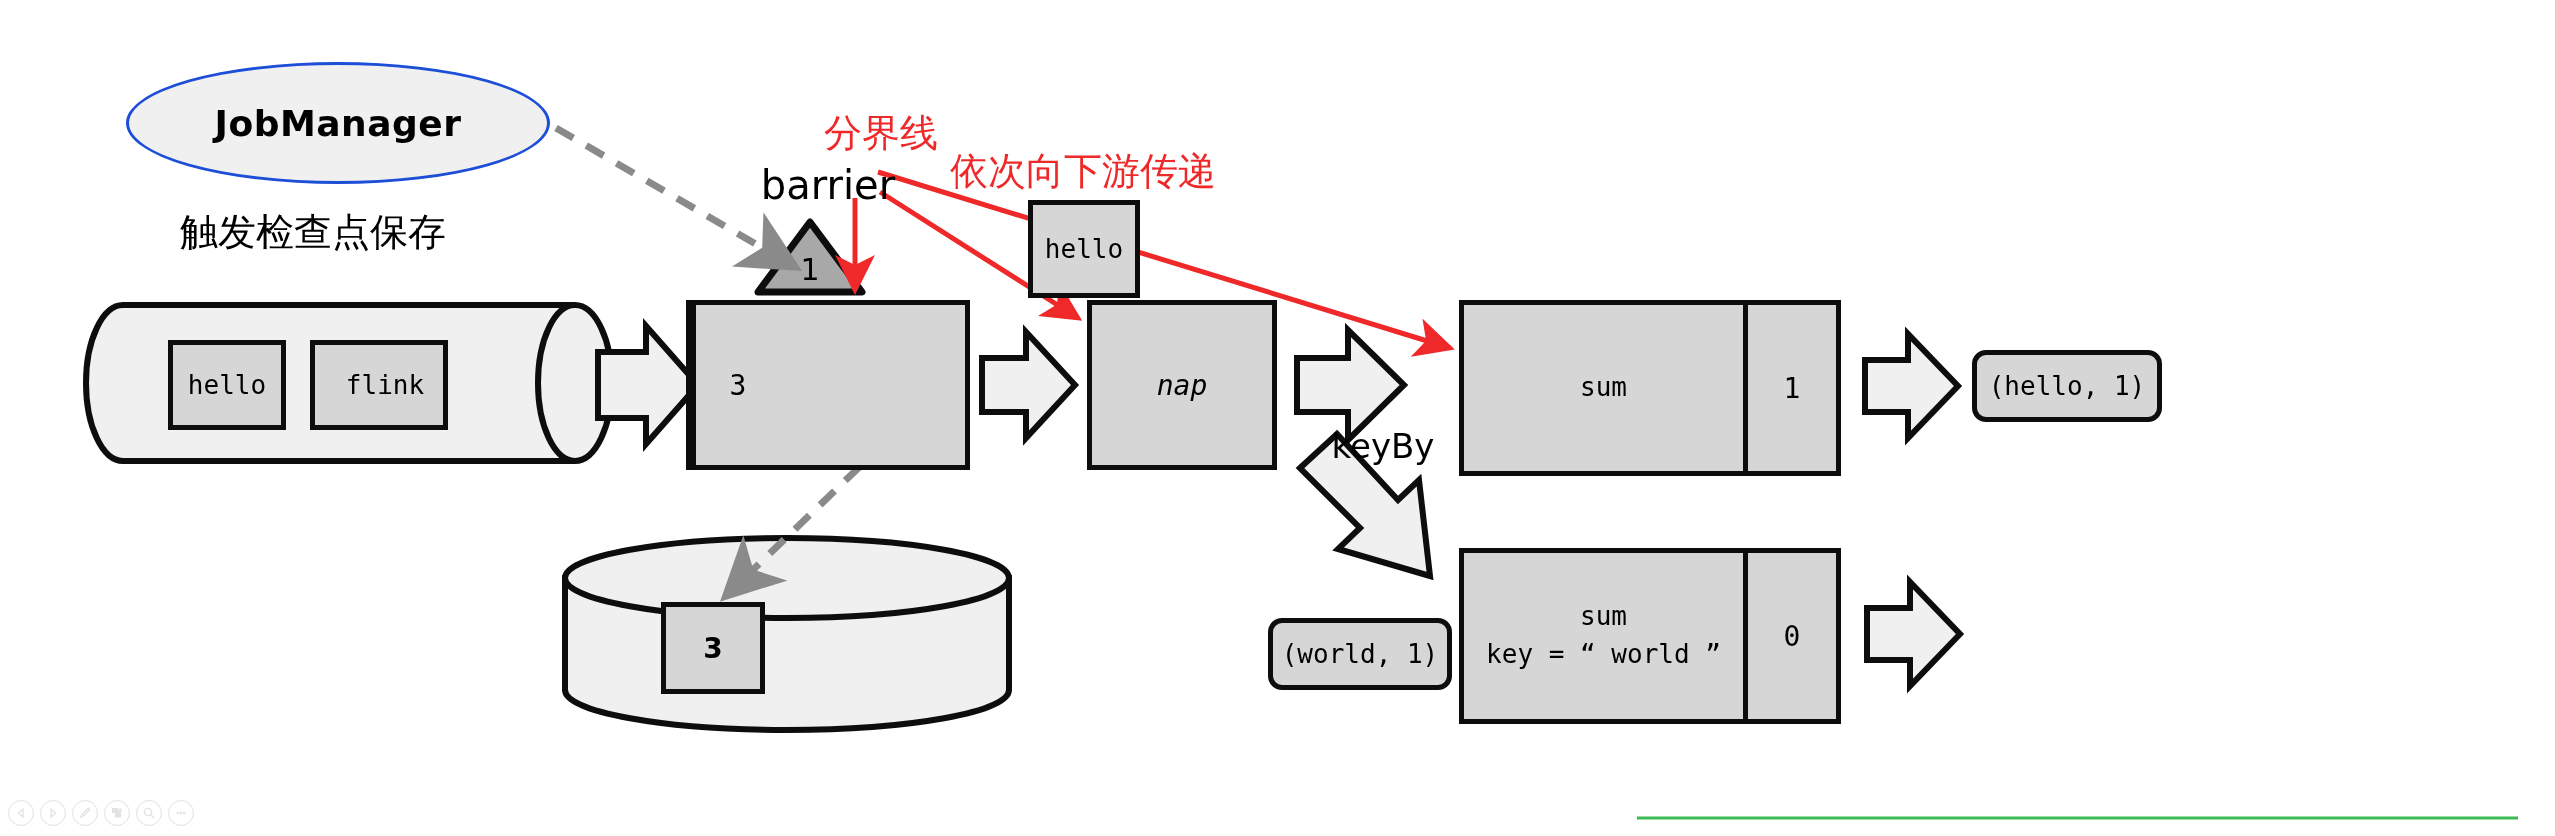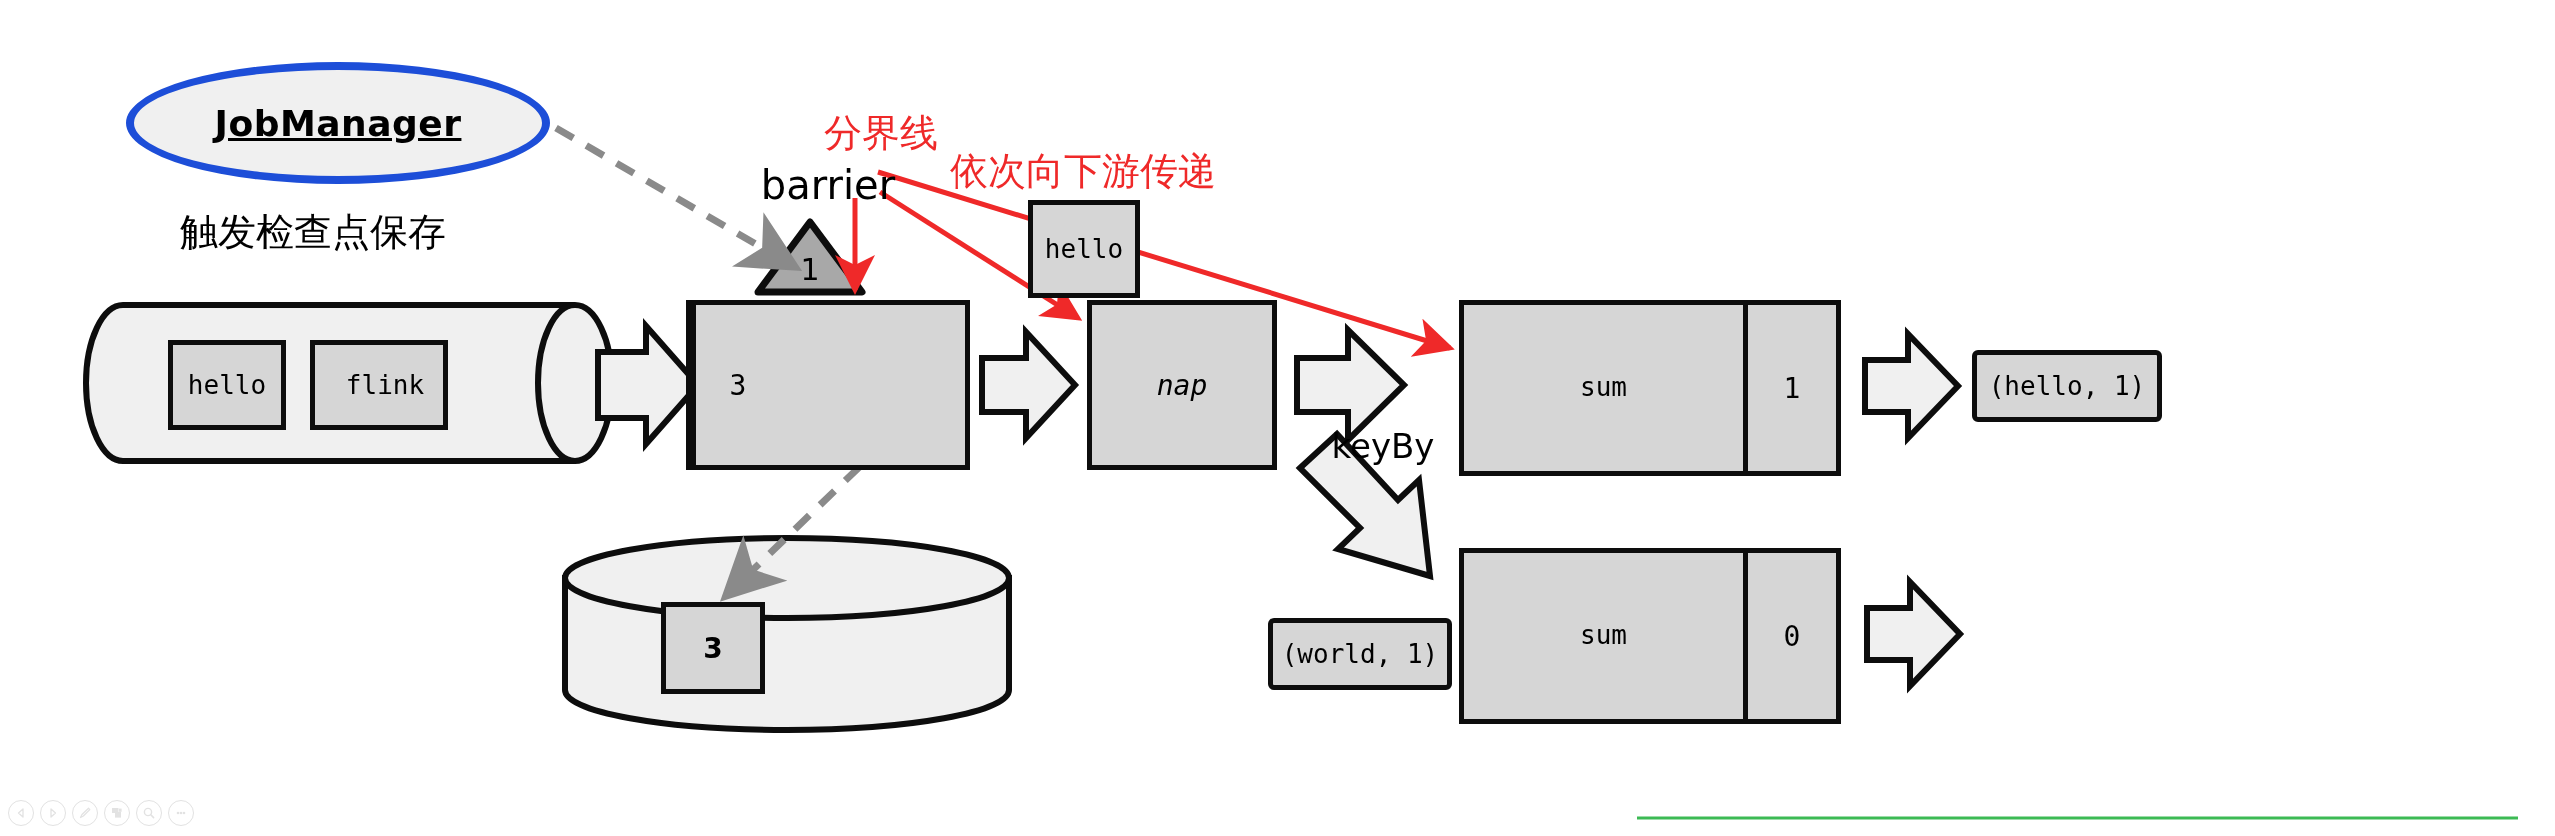--- a/index.html
+++ b/index.html
@@ -32,28 +32,27 @@
     font-family: "DejaVu Sans Mono", "Liberation Mono", monospace;
   }
   .sans {
     font-family: "DejaVu Sans", "Liberation Sans", sans-serif;
   }
 
   
   #jobmanager {
     left: 126px; top: 62px;
     width: 424px; height: 122px;
-    border: 8px solid #1d4ed8;
+    border: 3px solid #1d4ed8;
     border-radius: 50%;
     background: #f0f0f0;
     font-size: 36px;
     font-weight: 700;
     color: #000;
     letter-spacing: 0.5px;
-    text-decoration: underline;
   }
 
   
   #trigger-caption {
     left: 180px; top: 208px;
     width: 340px; height: 48px;
     font-size: 38px;
     color: #000;
     justify-content: flex-start;
   }
@@ -172,21 +171,21 @@
   #sum-world-box {
     left: 1459px; top: 548px;
     width: 382px; height: 176px;
   }
   #sum-world-box .op-main { font-size: 26px; }
   #sum-world-box .op-count { width: 88px; font-size: 28px; }
 
   .rounded-box {
     background: #d6d6d6;
     border: 5px solid #0d0d0d;
-    border-radius: 6px;
+    border-radius: 14px;
     color: #000;
   }
   #out-hello {
     left: 1972px; top: 350px;
     width: 190px; height: 72px;
     font-size: 26px;
   }
   #out-world {
     left: 1268px; top: 618px;
     width: 184px; height: 72px;
@@ -337,20 +336,21 @@
       <div>sum</div>
     </div>
   </div>
   <div class="op-count mono">1</div>
 </div>
 
 <div class="op-box" id="sum-world-box">
   <div class="op-main mono">
     <div>
       <div>sum</div>
+      <div>key = “ world ”</div>
     </div>
   </div>
   <div class="op-count mono">0</div>
 </div>
 
 <div class="node mono rounded-box" id="out-hello">
   <span>(hello, 1)</span>
 </div>
 
 <div class="node mono rounded-box" id="out-world">

